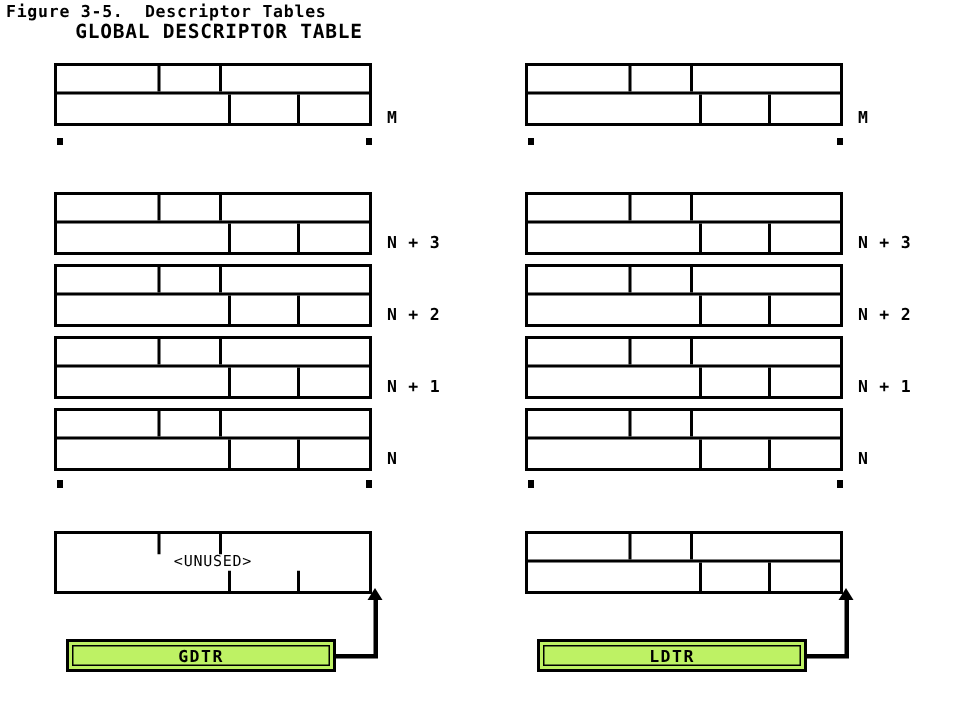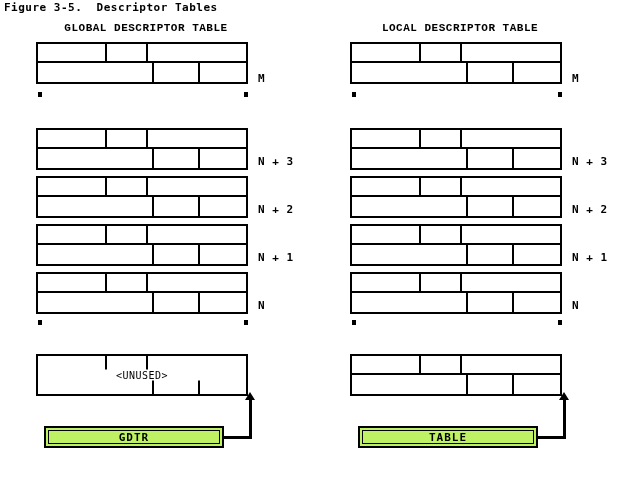--- a/index.html
+++ b/index.html
@@ -30,29 +30,28 @@
     position: absolute;
     top: 0;
     width: 290px;
     height: 480px;
   }
   #gdt-group { left: 6px; }
   #ldt-group { left: 320px; }
 
   .table-title {
     position: absolute;
-    top: 22px;
+    top: 14px;
     left: 30px;
     width: 220px;
     text-align: center;
-    font-size: 11px;
+    font-size: 13px;
     font-weight: bold;
     letter-spacing: 0.5px;
     white-space: pre;
-    font-family: Liberation Mono, monospace;
   }
 
   
   .desc-block {
     position: absolute;
     left: 30px;
     width: 212px;
     border: 2px solid #000;
     box-sizing: border-box;
     background: #fff;
@@ -257,21 +256,20 @@
   <div class="ptr-h" style="left:218px; top:436px; width:28px;"></div>
   <div class="ptr-arrow" style="left:239px; top:392px;"></div>
 
   <div class="reg-box" style="top:426px;">
     <div class="reg-inner">GDTR</div>
   </div>
 </div>
 
 <div class="table-group" id="ldt-group">
 
-  <div class="table-title">LOCAL DESCRIPTOR TABLE</div>
 
   <div class="desc-block" style="top:42px;">
     <div class="desc-row top">
       <div class="desc-cell w-a"></div>
       <div class="desc-cell w-b"></div>
       <div class="desc-cell w-c"></div>
     </div>
     <div class="desc-row">
       <div class="desc-cell w-d"></div>
       <div class="desc-cell w-e"></div>
@@ -354,15 +352,15 @@
       <div class="desc-cell w-f"></div>
     </div>
     <div class="unused-label"></div>
   </div>
 
   <div class="ptr-v" style="left:243px; top:398px; height:40px;"></div>
   <div class="ptr-h" style="left:218px; top:436px; width:28px;"></div>
   <div class="ptr-arrow" style="left:239px; top:392px;"></div>
 
   <div class="reg-box" style="top:426px;">
-    <div class="reg-inner">TABLE</div>
+    <div class="reg-inner">LDTR</div>
   </div>
 </div>
 
 </body></html>

